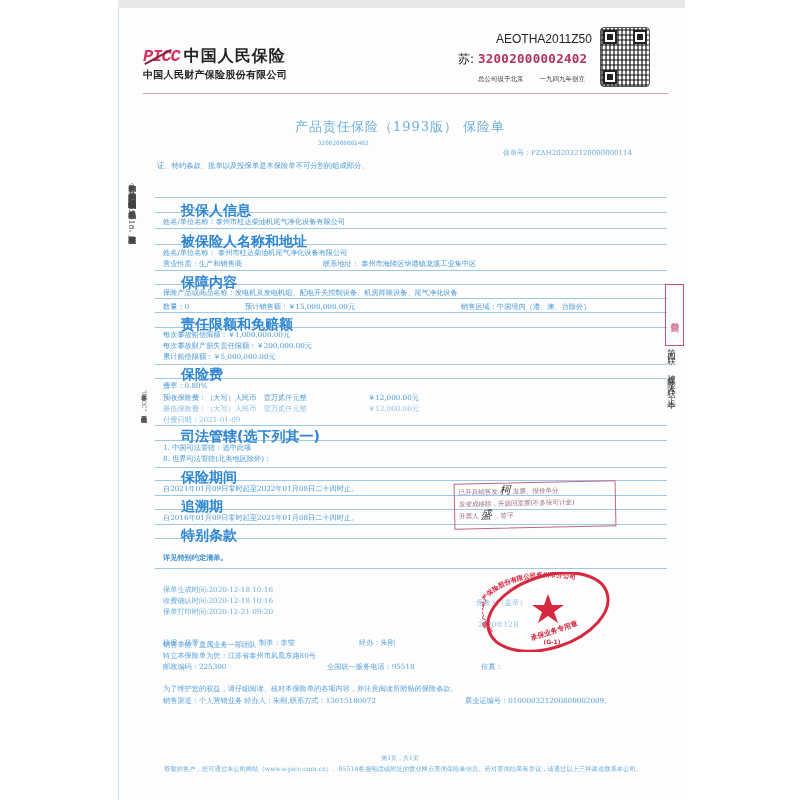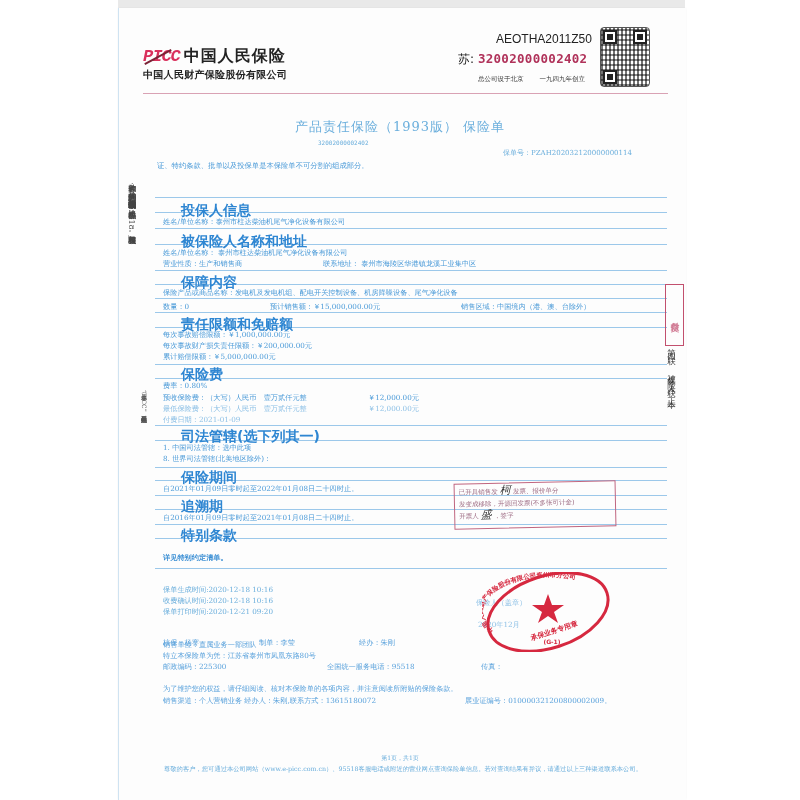--- a/index.html
+++ b/index.html
@@ -133,21 +133,21 @@
   <span>营业性质：</span><span>生产和销售商</span>
   <span class="tab" style="left:160px"><span>联系地址：</span>&nbsp;<span>泰州市海陵区华港镇龙溪工业集中区</span></span>
 </div>
 
 <div class="sec-h" style="top:274px">保障内容</div>
 <div class="row" style="top:288px">
   <span>保险产品或商品名称：</span><span>发电机及发电机组、配电开关控制设备、机房降噪设备、尾气净化设备</span>
 </div>
 <div class="row" style="top:302px;width:500px">
   <span>数量：</span><span>0</span>
-  <span class="tab" style="left:107px"><span>预计销售额：</span><span>￥15,000,000.00元</span></span>
+  <span class="tab" style="left:82px"><span>预计销售额：</span><span>￥15,000,000.00元</span></span>
   <span class="tab" style="left:298px"><span>销售区域：</span><span>中国境内（港、澳、台除外）</span></span>
 </div>
 
 <div class="sec-h" style="top:316px">责任限额和免赔额</div>
 <div class="row" style="top:330px">
   <span>每次事故赔偿限额：</span><span>￥1,000,000.00元</span>
 </div>
 <div class="row" style="top:341px">
   <span>每次事故财产损失责任限额：</span><span>￥200,000.00元</span>
 </div>

